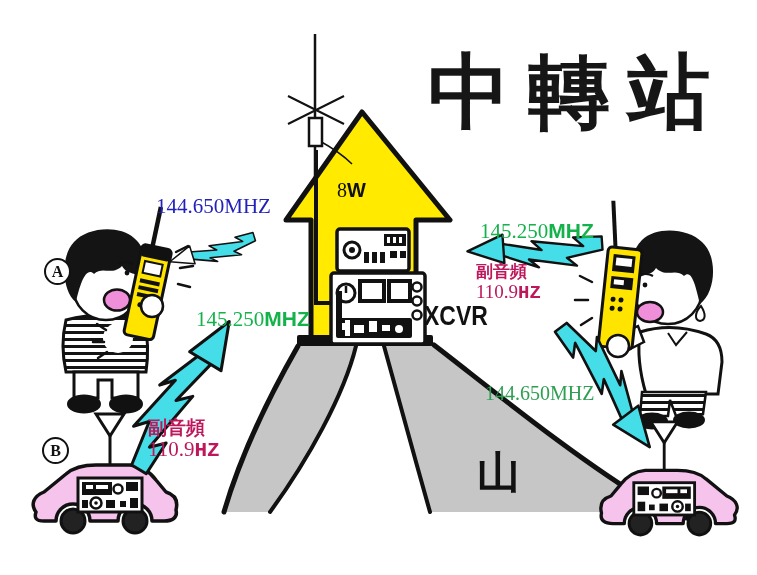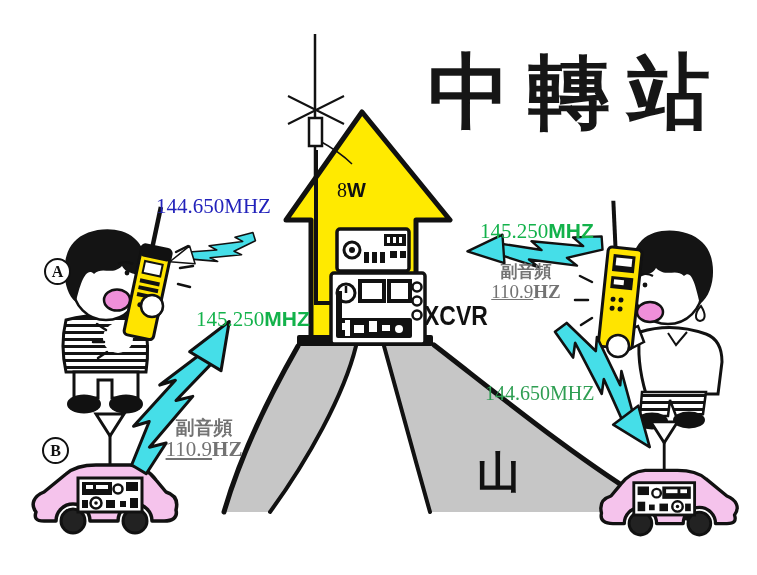--- a/index.html
+++ b/index.html
@@ -4,24 +4,24 @@
 <style>
   html,body{margin:0;padding:0;background:#fff;}
   #stage{position:relative;width:757px;height:575px;background:#ffffff;overflow:hidden;
          font-family:"Liberation Serif",serif;}
   #art{position:absolute;left:0;top:0;}
   .label{position:absolute;white-space:nowrap;font-family:"Liberation Serif",serif;color:#111;}
   .freq-blue{color:#2222BB;font-size:21px;}
   .freq-green{color:#13B24B;font-size:21px;margin-top:11px;}
   .freq-green-sm{color:#2E9E52;font-size:20px;}
   .unit-bold{font-family:"Liberation Sans",sans-serif;font-weight:bold;}
-  .subtone{color:#737373;text-align:center;line-height:1.12;}
+  .subtone{color:#be185d;text-align:left;line-height:1.12;}
   .subtone .st-name{font-weight:bold;font-size:19px;display:block;}
-  .subtone .st-val{font-size:21px;text-decoration:underline;}
-  .subtone .st-unit{font-family:Liberation Serif, serif;font-weight:bold;font-size:21px;}
+  .subtone .st-val{font-size:21px;}
+  .subtone .st-unit{font-family:Liberation Mono, monospace;font-weight:bold;font-size:21px;}
   .badge{position:absolute;width:23px;height:23px;border:2.5px solid #111;border-radius:50%;
          background:#fff;display:flex;align-items:center;justify-content:center;
          font:600 16px "Liberation Serif",serif;color:#111;}
   #title{left:428px;top:48px;font-size:82px;line-height:1.1;letter-spacing:18px;
          font-weight:600;color:#161616;}
   #xcvr{left:424px;top:301px;font-family:"Liberation Sans",sans-serif;font-weight:700;
         font-size:27px;transform:scaleX(.85);transform-origin:left top;}
   #power{left:337px;top:179px;font-size:20px;}
   #power .p-unit{font-family:"Liberation Sans",sans-serif;font-weight:bold;}
   #mtn-label{left:477px;top:444px;font-size:43px;font-weight:600;}

